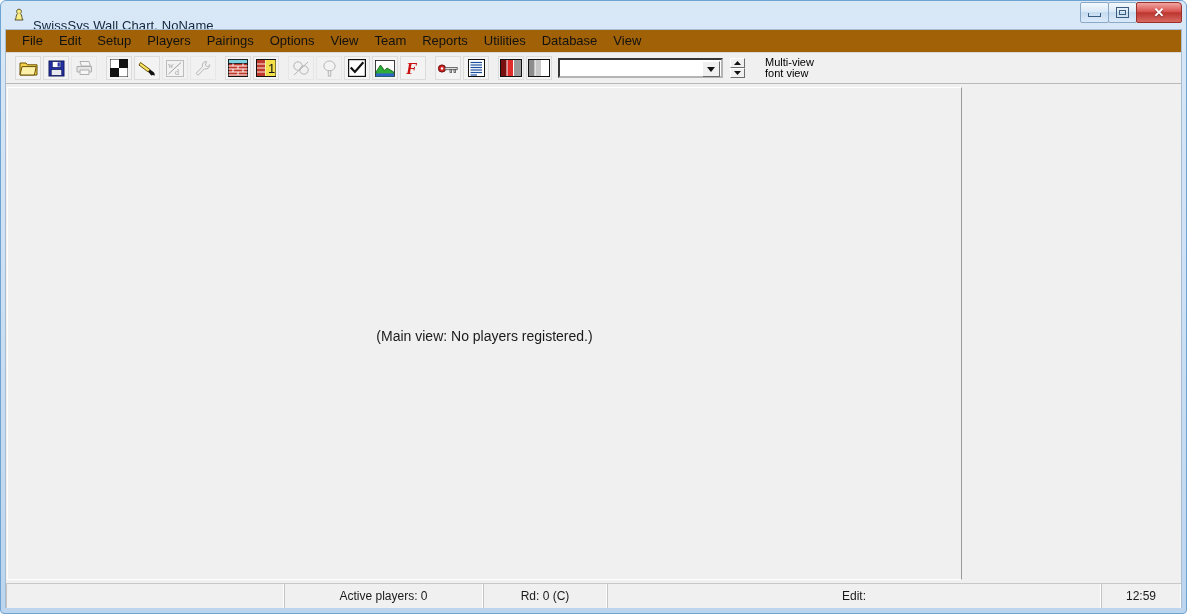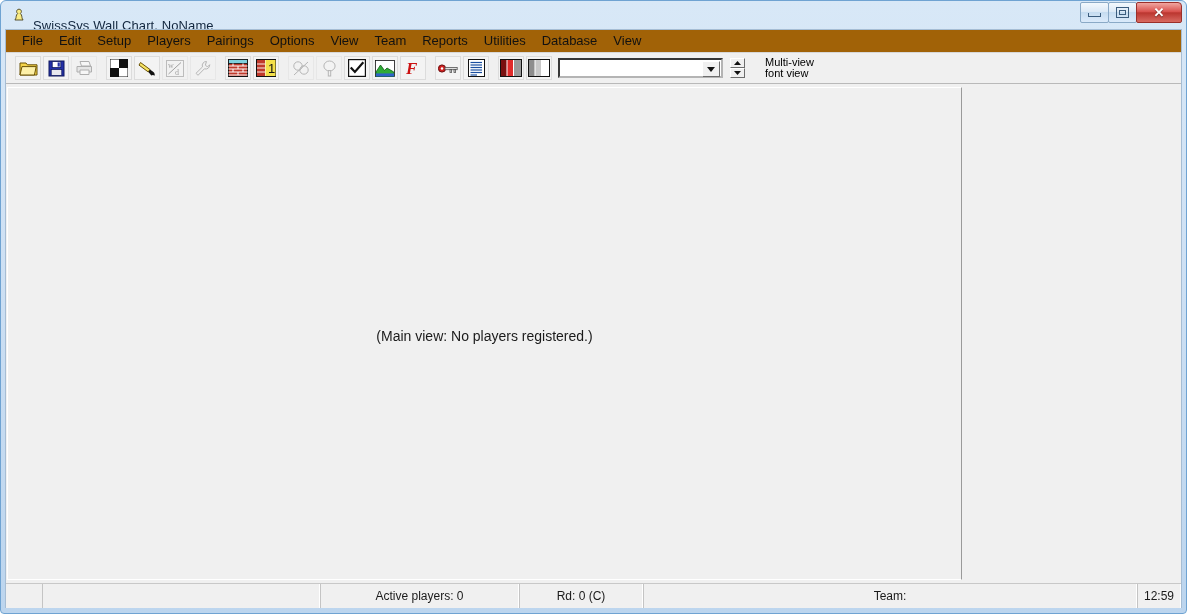--- a/index.html
+++ b/index.html
@@ -250,21 +250,20 @@
   
   #statusbar {
     position: absolute;
     left: 0; right: 0; bottom: 0;
     height: 25px;
     background: #f0f0f0;
     border-top: 1px solid #c8c8c8;
     display: flex;
     align-items: stretch;
     box-sizing: border-box;
-    padding-left: 36px;
   }
   .status-cell {
     border-left: 1px solid #c4c4c4;
     border-right: 1px solid #ffffff;
     display: flex;
     align-items: center;
     justify-content: center;
     font-size: 12px;
     color: #1a1a1a;
     box-sizing: border-box;
@@ -548,19 +547,19 @@
       <div id="panes">
         <div id="main-pane">
           <div id="main-pane-text">(Main view: No players registered.)</div>
         </div>
       </div>
 
       <div id="statusbar">
         <div class="status-cell" style="width:278px"></div>
         <div class="status-cell" style="width:199px">Active players: 0</div>
         <div class="status-cell" style="width:124px">Rd: 0 (C)</div>
-        <div class="status-cell" style="width:494px">Team:</div>
+        <div class="status-cell" style="width:494px">Edit:</div>
         <div class="status-cell" style="flex:1">12:59</div>
       </div>
 
     </div>
   </div>
 </div>
 
 </body></html>

